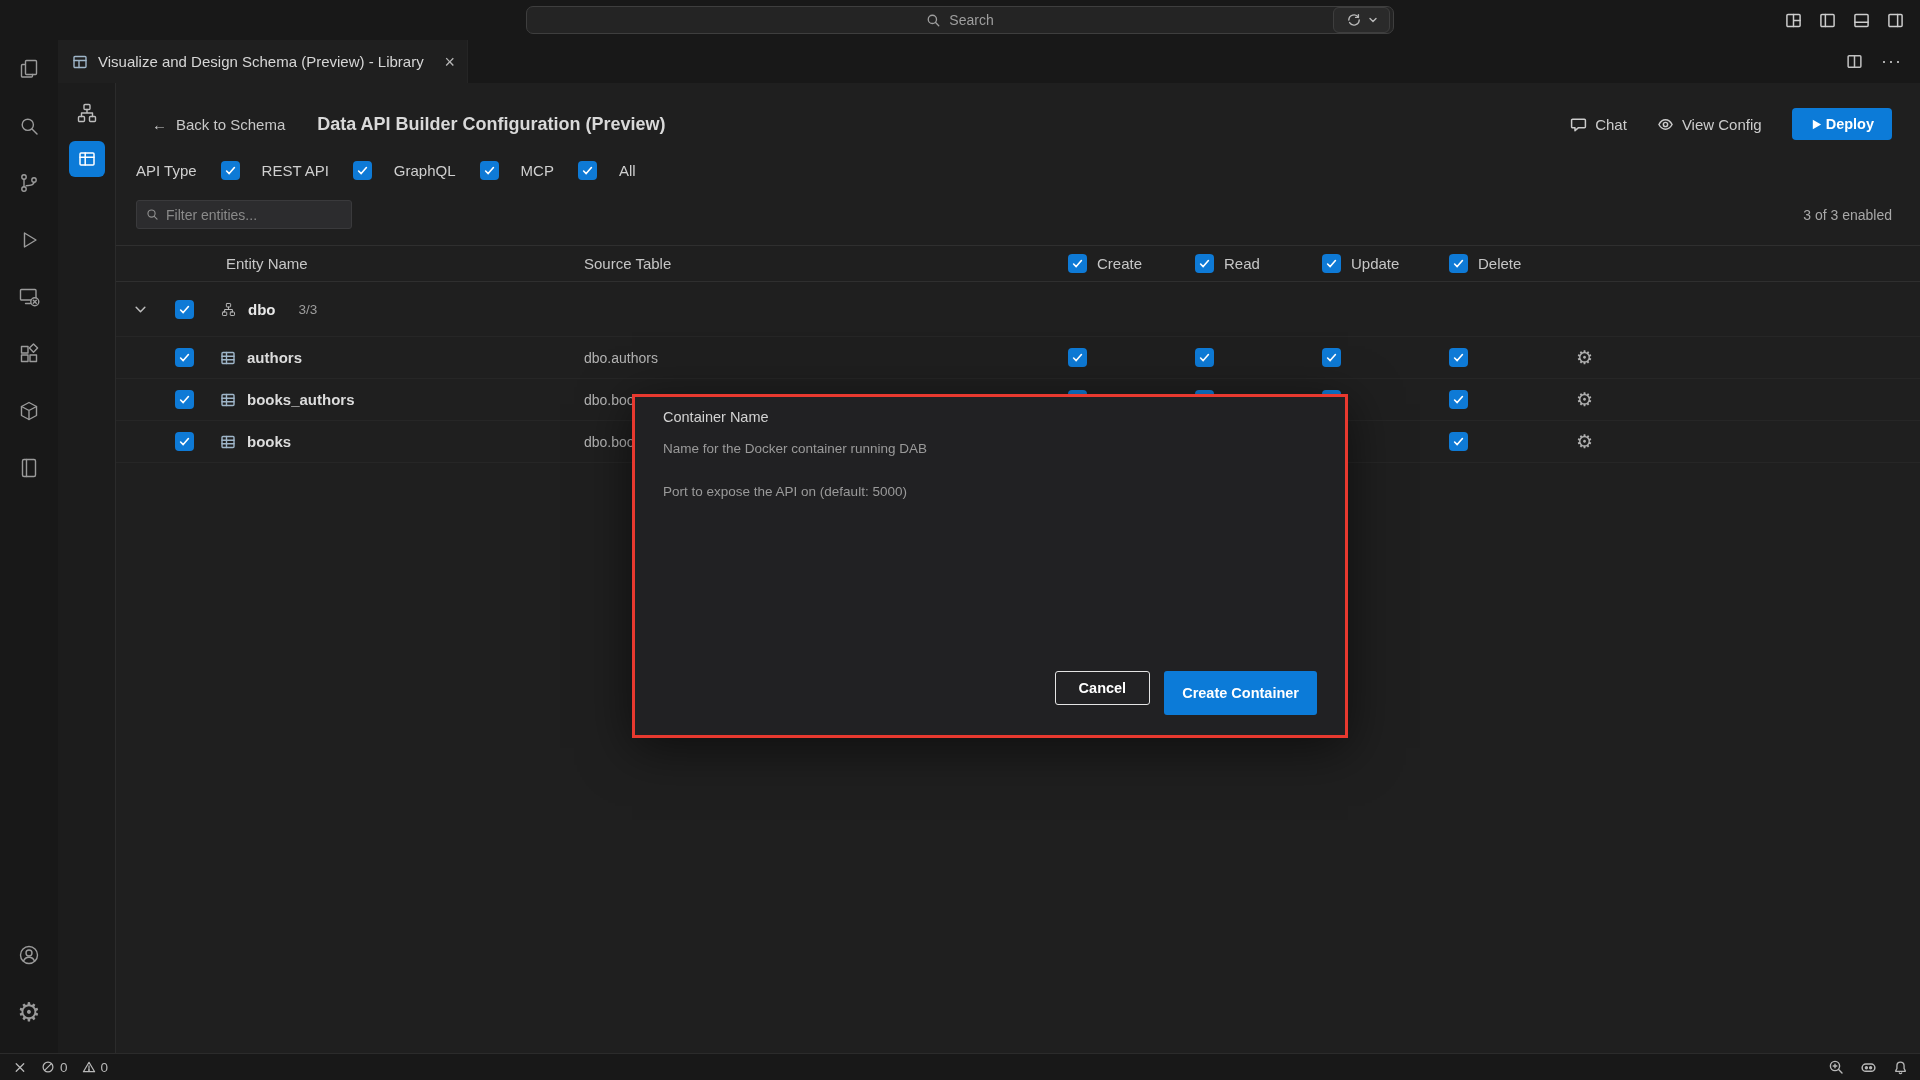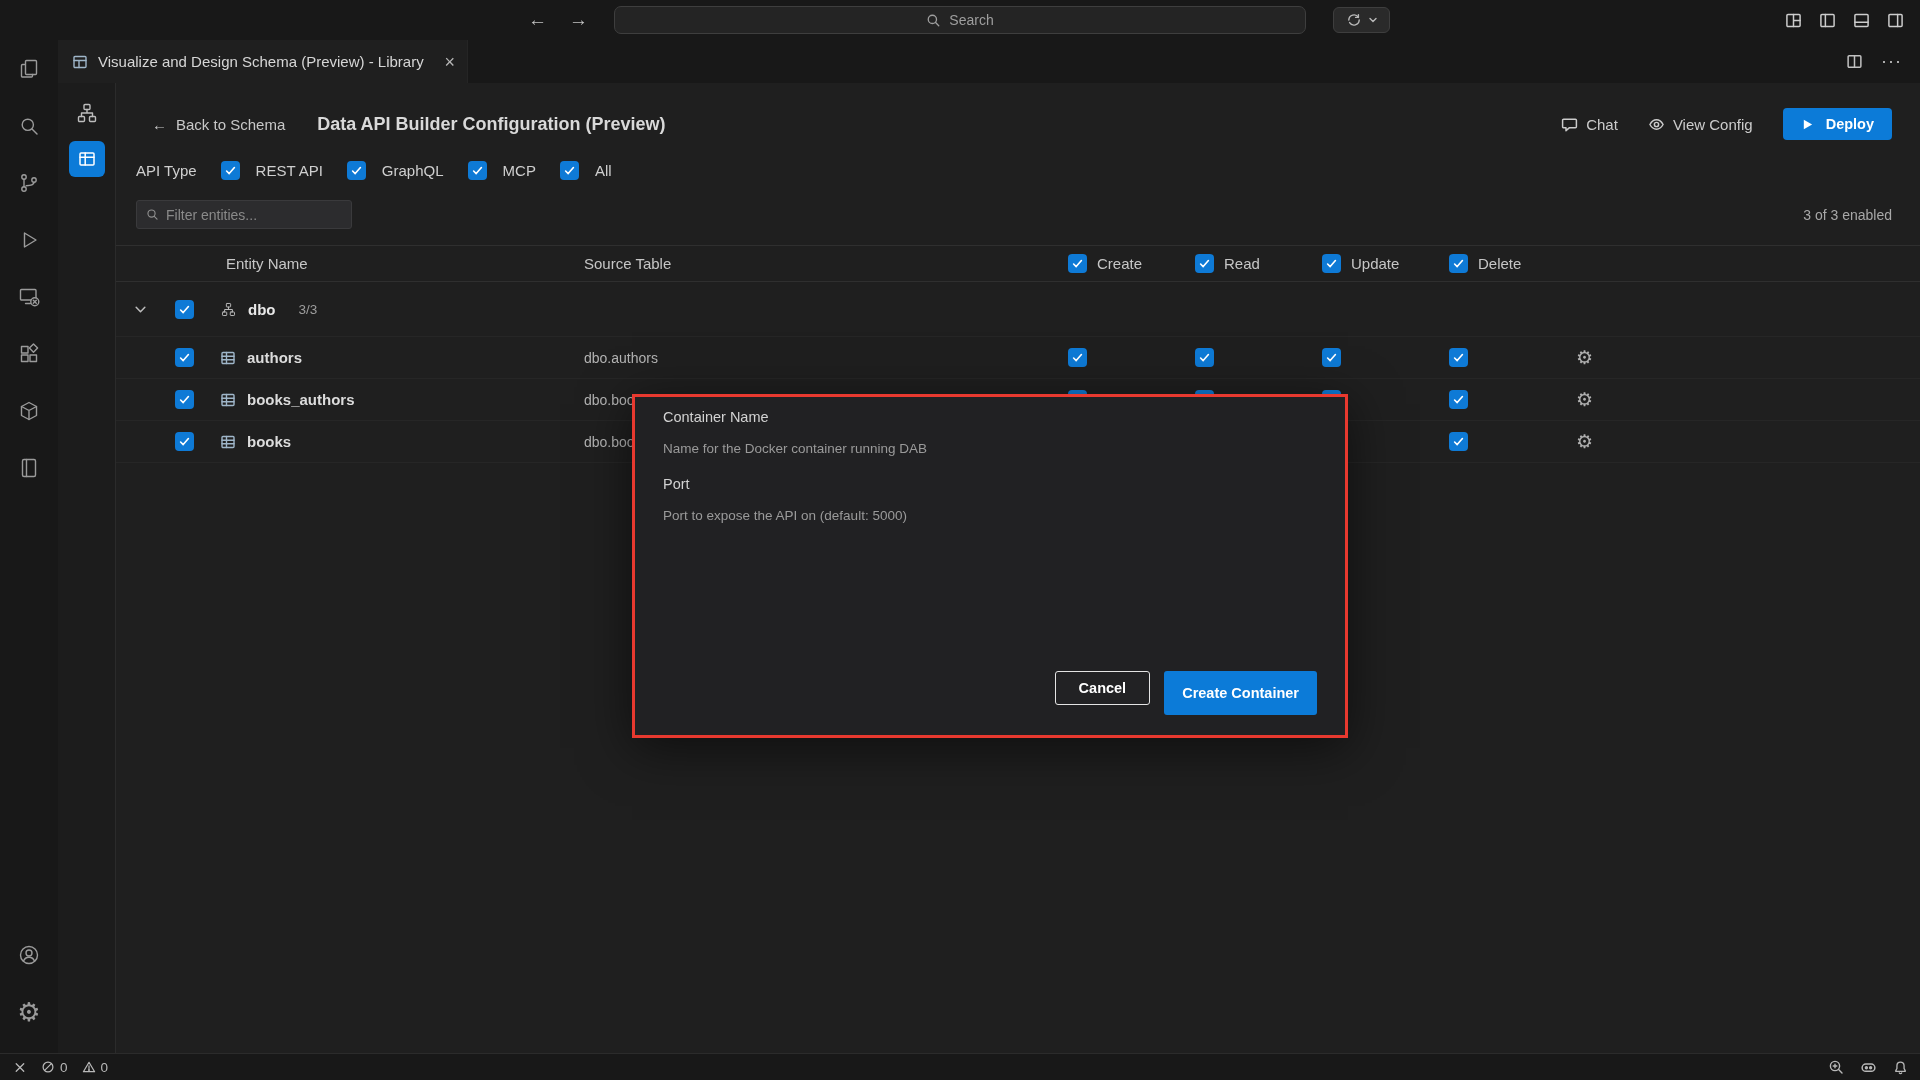--- a/index.html
+++ b/index.html
@@ -9,21 +9,21 @@
     background:#181818; color:#cccccc; overflow:hidden;
   }
   .screen { position:relative; width:1920px; height:1080px; display:flex; flex-direction:column; }
 
   
   .titlebar { height:40px; background:#181818; position:relative; flex:0 0 auto; }
   .nav-arrows { position:absolute; left:528px; top:0; height:40px; display:flex; align-items:center; gap:22px; }
   .nav-arrow { font-size:19px; color:#c3c3c3; cursor:default; }
   .command-center {
     position:absolute; left:50%; transform:translateX(-50%); top:6px;
-    width:692px; height:28px; background:#242424; border:1px solid #3e3e3e; border-radius:7px;
+    width:868px; height:28px; background:#242424; border:1px solid #3e3e3e; border-radius:7px;
     display:flex; align-items:center; justify-content:center; gap:8px; color:#9e9e9e; font-size:14px;
   }
   .session-btn {
     position:absolute; left:1333px; top:7px; width:57px; height:26px;
     background:#2a2a2a; border:1px solid #3e3e3e; border-radius:6px;
     display:flex; align-items:center; justify-content:center; gap:6px; color:#b9b9b9;
   }
   .titlebar-right { position:absolute; right:16px; top:0; height:40px; display:flex; align-items:center; gap:17px; }
 
   
@@ -55,27 +55,27 @@
   .mini-item.active { background:#0c7bd8; color:#ffffff; }
 
   .content { flex:1; position:relative; min-width:0; background:#1f1f1f; }
 
   .content-header { display:flex; align-items:center; padding:24px 28px 0 36px; height:58px; }
   .back-link { display:flex; align-items:center; gap:9px; color:#c8c8c8; font-size:15px; }
   .page-title { font-size:18px; font-weight:bold; color:#d9d9d9; margin-left:32px; }
   .header-actions { margin-left:auto; display:flex; align-items:center; gap:30px; }
   .hbtn { display:flex; align-items:center; gap:8px; color:#cccccc; font-size:15px; }
   .deploy-btn {
-    display:flex; align-items:center; gap:12px; background:#0c7bd8; color:#ffffff;
+    display:flex; align-items:center; gap:3px; background:#0c7bd8; color:#ffffff;
     border:none; border-radius:4px; height:32px; padding:0 18px; font-size:14.5px; font-weight:600;
     font-family:"Liberation Sans", sans-serif;
   }
 
   .api-row { display:flex; align-items:center; gap:24px; padding:20px 0 0 20px; font-size:15px; color:#cfcfcf; }
-  .check-group { display:flex; align-items:center; gap:16px; }
+  .check-group { display:flex; align-items:center; gap:22px; }
 
   .cb {
     width:19px; height:19px; background:#0e7ad6; border-radius:4px;
     display:inline-flex; align-items:center; justify-content:center; flex:0 0 auto;
   }
 
   .filter-row { display:flex; align-items:center; margin:20px 28px 0 20px; }
   .filter-box {
     width:216px; height:29px; background:#2c2c2e; border:1px solid #3a3a3c; border-radius:3px;
     display:flex; align-items:center; gap:7px; padding:0 9px; color:#8f8f8f;
@@ -645,21 +645,20 @@
           <path d="M6.8 13.8a1.3 1.3 0 0 0 2.4 0"></path>
         </svg>
     </div>
   </div>
 
   <div class="modal">
 
     <label class="field-label">Container Name</label>
     <div class="field-help">Name for the Docker container running DAB</div>
 
-    <label class="field-label">Port</label>
     <div class="field-help last">Port to expose the API on (default: 5000)</div>
 
     <div class="modal-buttons">
       <button class="btn-cancel">Cancel</button>
       <button class="btn-create">Create Container</button>
     </div>
   </div>
 
 </div>
 

